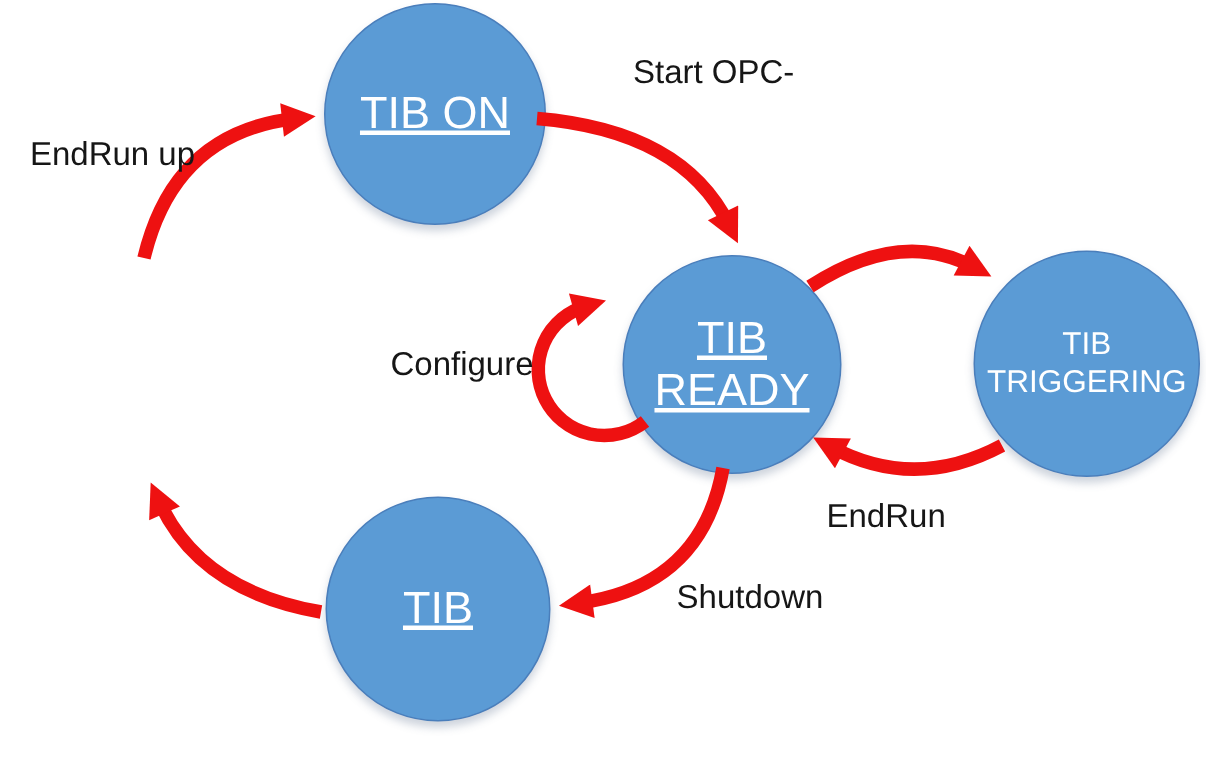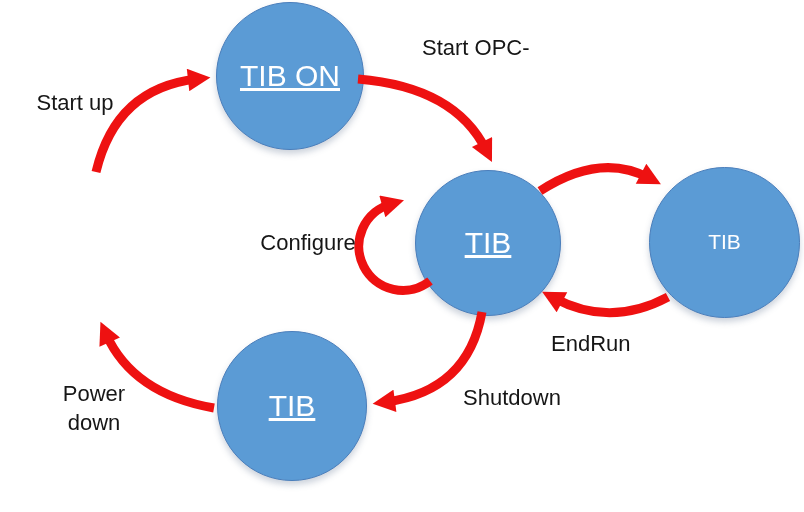--- a/index.html
+++ b/index.html
@@ -36,43 +36,45 @@
   .tlabel{
     position:absolute;color:var(--label-text);
     font-size:22px;line-height:29px;
   }
   .tlabel span{display:block;}
   #label-power-up  {left:  8px;top: 88px;width:134px;text-align:center;}
   #label-start-opc {left:422px;top: 33px;width:130px;text-align:left;}
   #label-init-run  {left:545px;top:127px;width:120px;text-align:center;}
   #label-configure {left:248px;top:228px;width:120px;text-align:center;}
   #label-end-run   {left:551px;top:329px;width:120px;text-align:left;}
-  #label-shutdown  {left:452px;top:383px;width:120px;text-align:center;}
+  #label-shutdown  {left:440px;top:383px;width:120px;text-align:center;}
   #label-power-down{left: 34px;top:379px;width:120px;text-align:center;}
 
   svg.arrows{position:absolute;left:0;top:0;pointer-events:none;}
   svg.arrows path.tr{stroke:var(--arrow);stroke-width:9;fill:none;}
   svg.arrows .head{fill:var(--arrow);}
 </style>
 </head>
 <body>
 
 <div class="canvas">
 
   <div class="state st-big" id="state-tib-on">
     <span>TIB ON</span>
   </div>
 
 
   <div class="state st-big" id="state-tib-ready">
     <span>TIB</span>
+    <span>READY</span>
   </div>
 
   <div class="state st-small" id="state-tib-triggering">
     <span>TIB</span>
+    <span>TRIGGERING</span>
   </div>
 
   <div class="state st-big" id="state-tib-closing">
     <span>TIB</span>
   </div>
 
   <svg class="arrows" width="804" height="512" viewBox="0 0 804 512">
     <defs>
       <marker id="arrowhead" viewBox="0 0 10 10" refX="4" refY="5" markerWidth="2.9" markerHeight="2.5" orient="auto">
         <path class="head" d="M 0 0 L 10 5 L 0 10 z"></path>
@@ -81,38 +83,34 @@
     <path class="tr" d="M 96 172 Q 116 88 197 79" marker-end="url(#arrowhead)"></path>
     <path class="tr" d="M 358 79 Q 455 87 486 150" marker-end="url(#arrowhead)"></path>
     <path class="tr" d="M 540 191 Q 600 152 649 178" marker-end="url(#arrowhead)"></path>
     <path class="tr" d="M 668 297 Q 610 328 554 298" marker-end="url(#arrowhead)"></path>
     <path class="tr" d="M 430 281 A 44 44 0 1 1 391 204" marker-end="url(#arrowhead)"></path>
     <path class="tr" d="M 482 312 Q 468 391 386 402" marker-end="url(#arrowhead)"></path>
     <path class="tr" d="M 214 408 Q 133 394 106 334" marker-end="url(#arrowhead)"></path>
   </svg>
 
   <div class="tlabel" id="label-power-up">
-    <span>Start up</span>
+    <span>EndRun up</span>
   </div>
 
   <div class="tlabel" id="label-start-opc">
     <span>Start OPC-</span>
   </div>
 
 
   <div class="tlabel" id="label-end-run">
     <span>EndRun</span>
   </div>
 
   <div class="tlabel" id="label-configure">
     <span>Configure</span>
   </div>
 
   <div class="tlabel" id="label-shutdown">
     <span>Shutdown</span>
   </div>
 
-  <div class="tlabel" id="label-power-down">
-    <span>Power</span>
-    <span>down</span>
-  </div>
 
 </div>
 
 </body></html>

